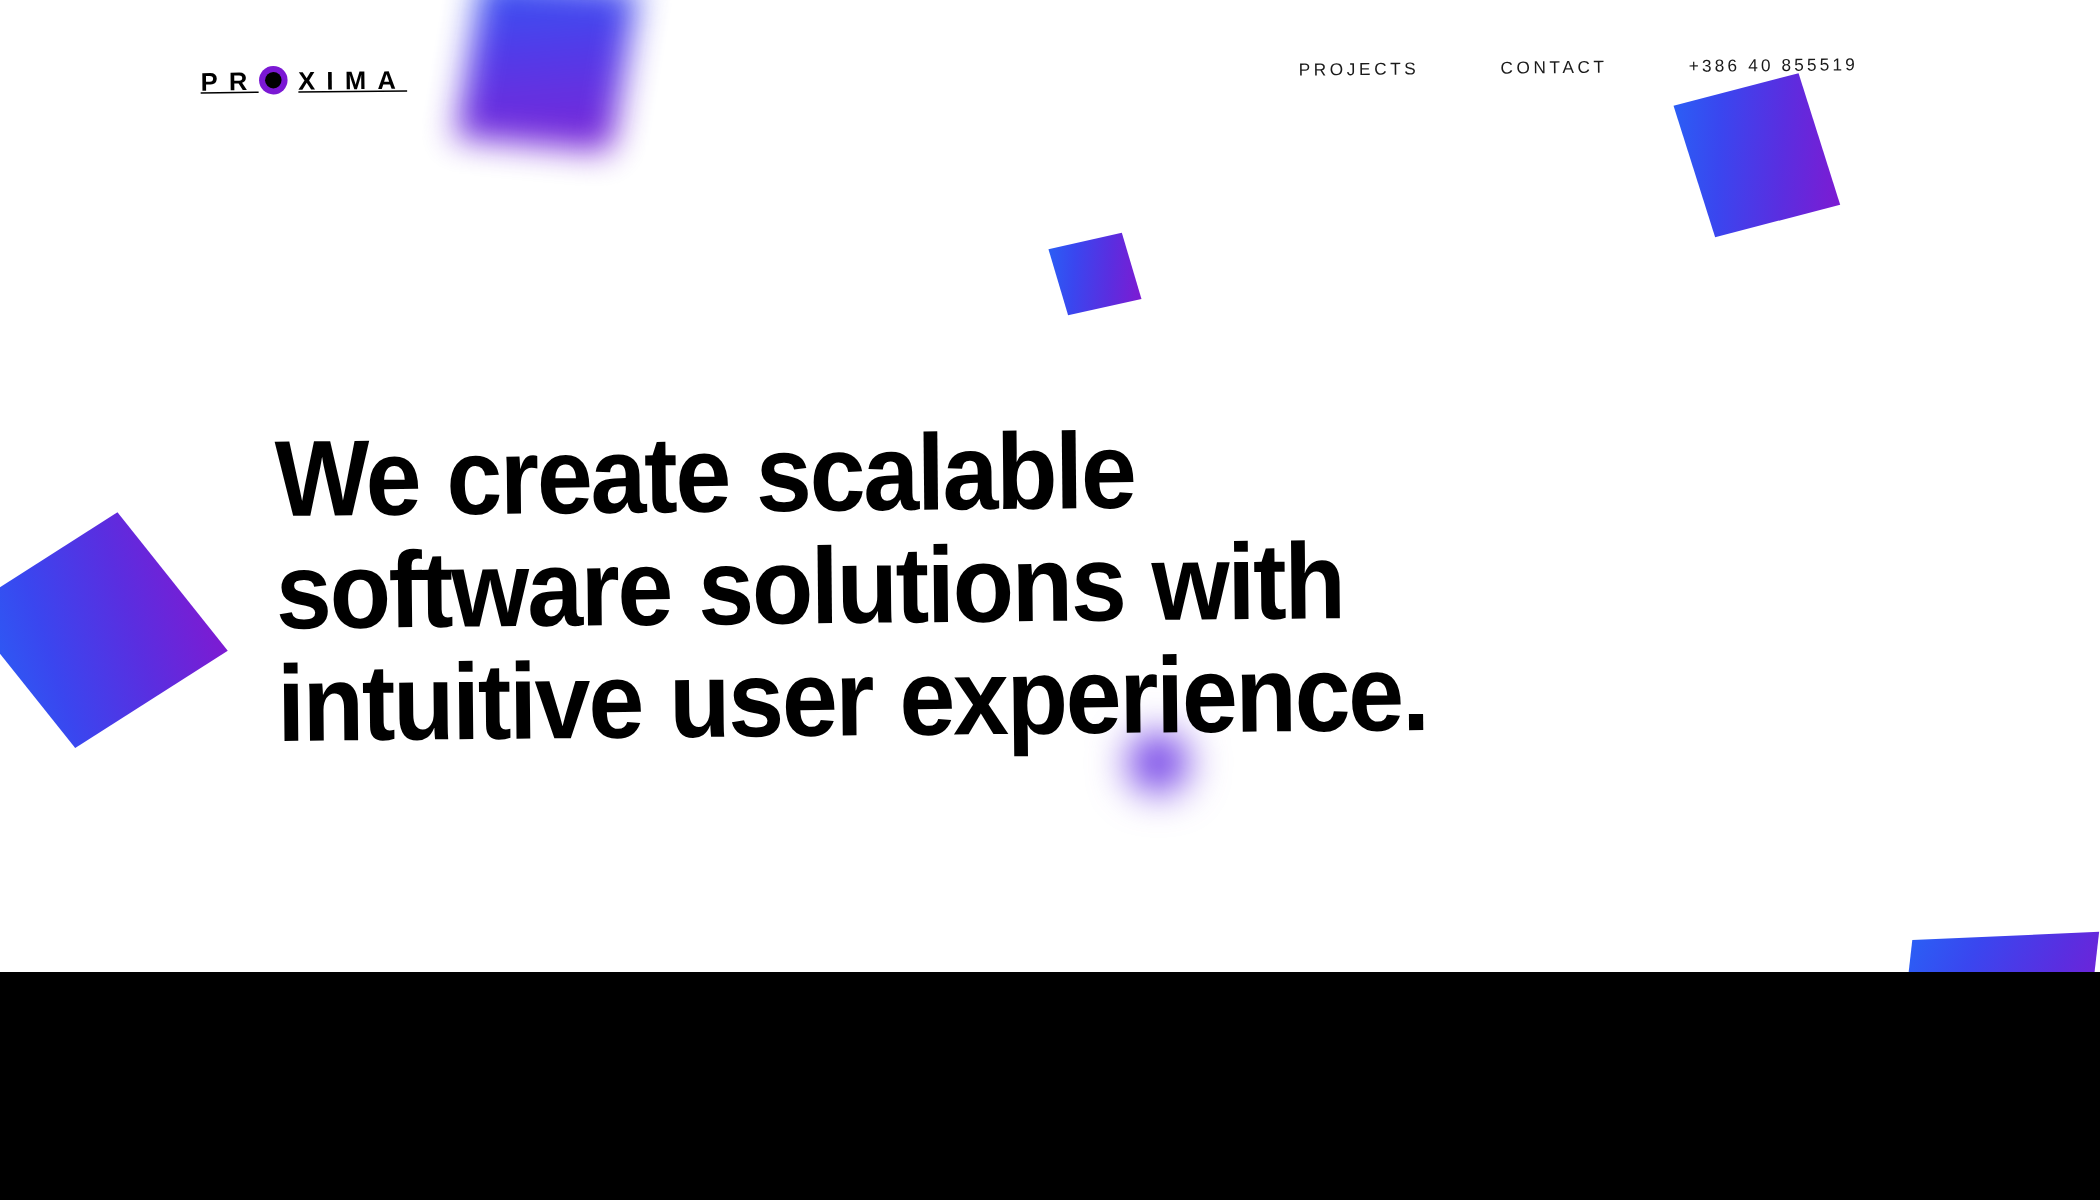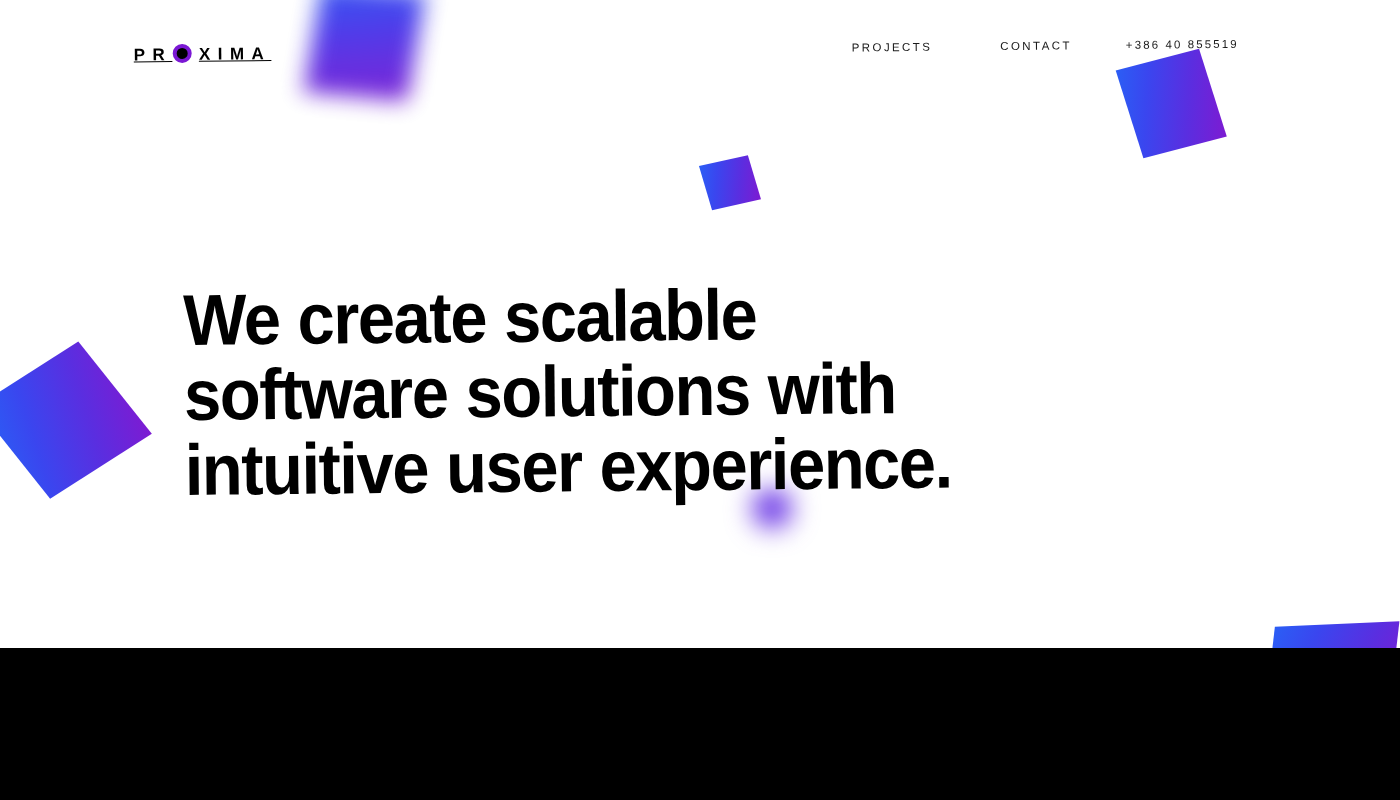--- a/index.html
+++ b/index.html
@@ -97,21 +97,21 @@
     gap: 0;
   }
   .nav-item {
     font-size: 11.5px;
     font-weight: normal;
     letter-spacing: 2.4px;
     color: #1a1a1a;
     text-decoration: none;
     white-space: nowrap;
     cursor: pointer;
-    margin-left: 68px;
+    margin-left: 54px;
   }
   .nav-item:first-child { margin-left: 15px; }
   #nav-phone {
     font-size: 11.5px;
     letter-spacing: 2.1px;
     color: #1a1a1a;
     white-space: nowrap;
     margin-left: 54px;
     text-decoration: none;
     cursor: pointer;

